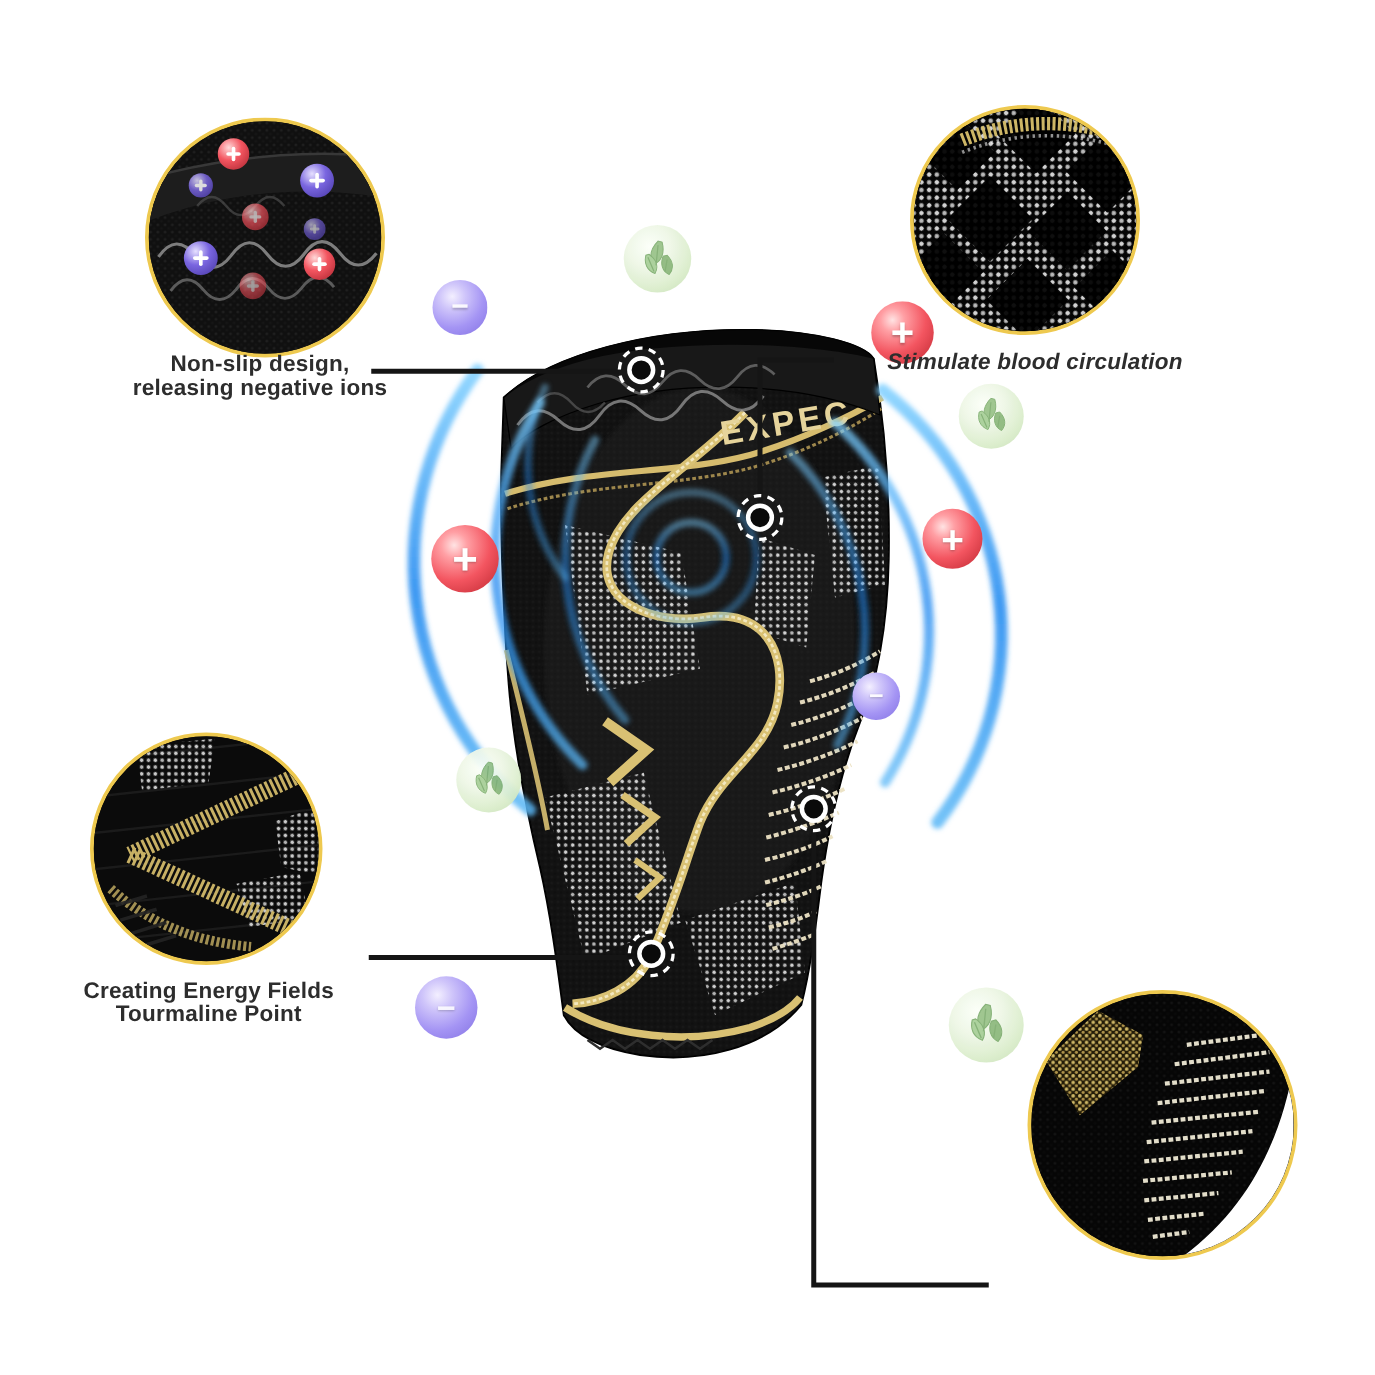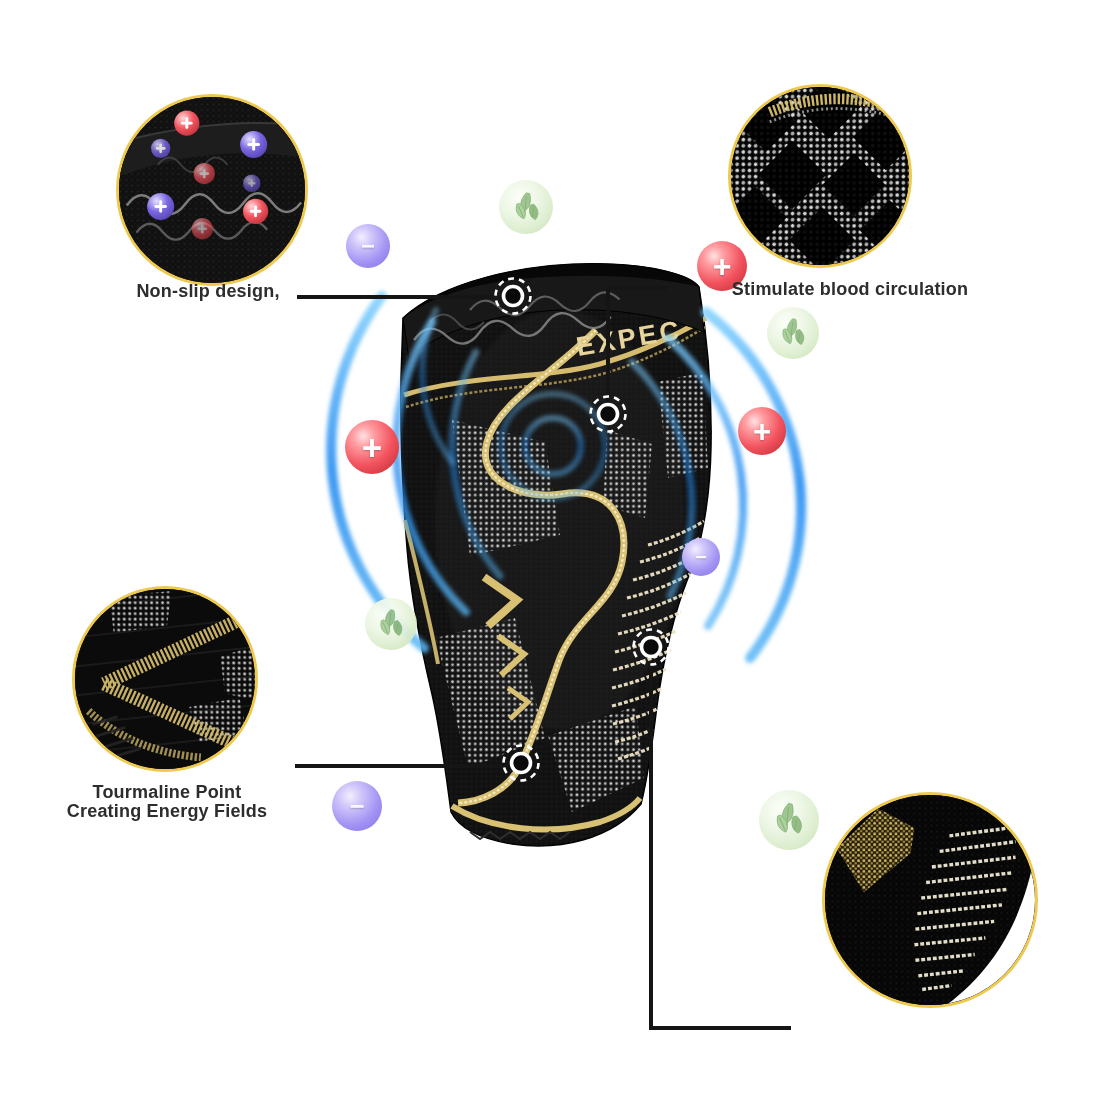--- a/index.html
+++ b/index.html
@@ -377,22 +377,23 @@
           <path d="M24 6 C17 13 15 21 19 29 C27 27 31 18 28 7 Z"></path>
           <path d="M12 20 C10 28 13 35 21 38 C25 31 22 24 15 19 Z" fill="#9cc98b"></path>
           <path d="M33 20 C39 26 40 33 35 39 C28 36 26 28 29 21 Z" fill="#7fb06e"></path>
         </g>
         <path d="M24 10 L22 30 M14 22 L20 36 M33 24 L31 36" stroke="#6fa35f" stroke-width="1.2" fill="none"></path>
       </svg>
   </div>
 
   <div class="label" style="left:38px;top:282px;width:340px;">
     <span>Non-slip design,</span>
-  </div>
-  <div class="label" style="left:680px;top:280px;width:340px;">
+    <span>releasing negative ions</span>
+  </div>
+  <div class="label" style="left:658px;top:280px;width:340px;font-style:italic;">
     <span>Stimulate blood circulation</span>
   </div>
   <div class="label" style="left:0px;top:783px;width:334px;">
+    <span>Creating Energy Fields</span>
     <span>Tourmaline Point</span>
-    <span>Creating Energy Fields</span>
   </div>
 
 </div>
 
 </body></html>

